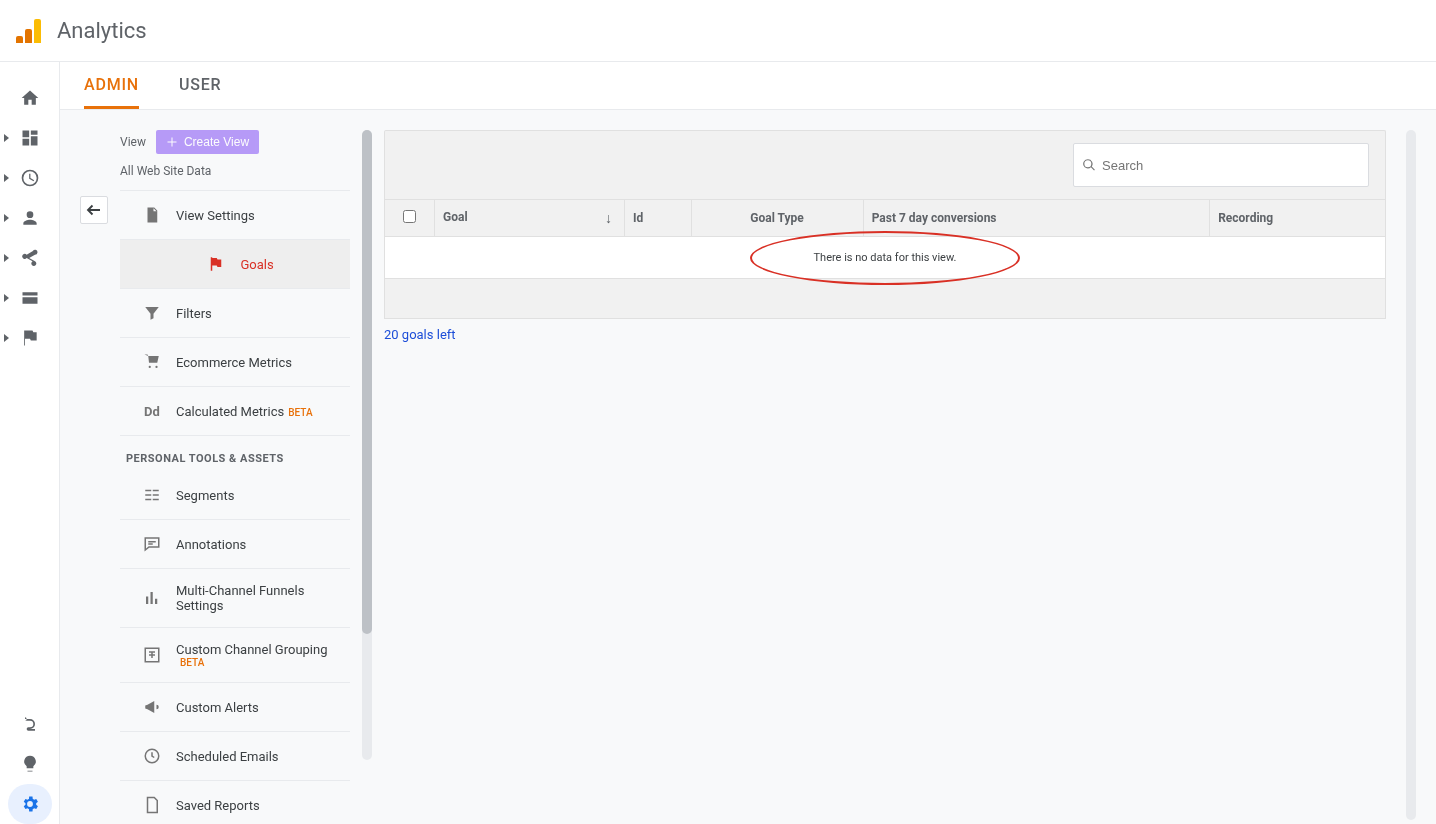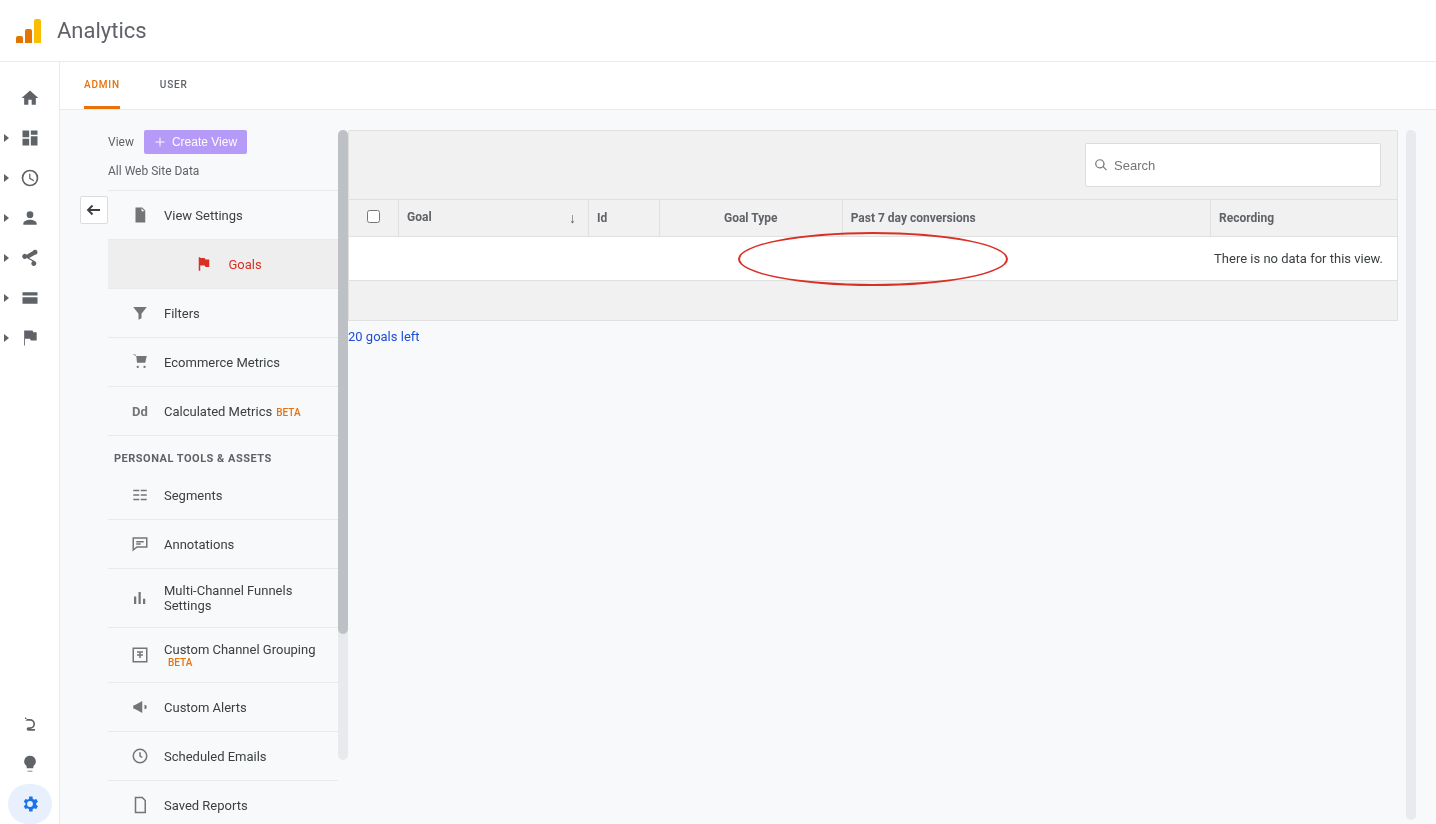--- a/index.html
+++ b/index.html
@@ -16,24 +16,24 @@
   .rail { width: 60px; border-right: 1px solid #e8eaed; background: #fff; display: flex; flex-direction: column; padding-top: 16px; }
   .rail-spacer { flex: 1; }
   .rail-item { display: flex; align-items: center; justify-content: center; height: 40px; cursor: pointer; position: relative; }
   .rail-item .tri { position: absolute; left: 4px; width: 0; height: 0; border-top: 4px solid transparent; border-bottom: 4px solid transparent; border-left: 5px solid #5f6368; }
   .rail-icon { color: #5f6368; fill: #5f6368; }
   .rail-active { background: #e8f0fe; border-radius: 20px; margin: 0 8px; width: 44px; }
   .rail-active .rail-icon { fill: #1a73e8; color: #1a73e8; }
 
   .main { flex: 1; background: #f8f9fa; display: flex; flex-direction: column; }
   .tabs { background: #fff; padding-left: 24px; display: flex; gap: 40px; border-bottom: 1px solid #e8eaed; height: 48px; align-items: center; }
-  .tab { font-size: 10px; letter-spacing: .8px; color: #5f6368; font-weight: 500; cursor: pointer; height: 100%; display: flex; align-items: center; border-bottom: 3px solid transparent; }
+  .tab { font-size: 16px; letter-spacing: .8px; color: #5f6368; font-weight: 500; cursor: pointer; height: 100%; display: flex; align-items: center; border-bottom: 3px solid transparent; }
   .tab.active { color: #e8710a; border-bottom-color: #e8710a; }
 
-  .body { flex: 1; display: flex; padding: 20px 20px 4px 20px; overflow: hidden; }
+  .body { flex: 1; display: flex; padding: 20px 20px 4px 20px; gap: 12px; overflow: hidden; }
   
   .back-arrow { width: 28px; height: 28px; border: 1px solid #dadce0; background: #fff; border-radius: 2px; display: flex; align-items: center; justify-content: center; align-self: flex-start; margin-top: 66px; cursor: pointer; }
   
   .sidebar { width: 230px; display: flex; flex-direction: column; }
   .view-row { display: flex; align-items: center; gap: 10px; font-size: 12px; color: #5f6368; margin-bottom: 10px; }
   .create-btn { background: #8b5cf6; opacity: .6; color: #fff; border: none; padding: 5px 10px; border-radius: 2px; display: flex; align-items: center; gap: 6px; font-size: 12px; cursor: pointer; font-weight: 500; text-align: right; }
   .view-name { font-size: 12px; color: #5f6368; padding-bottom: 12px; border-bottom: 1px solid #e8eaed; }
   .nav { display: flex; flex-direction: column; overflow-y: auto; }
   .nav-item { display: flex; align-items: center; gap: 14px; padding: 14px 12px; font-size: 13px; color: #3c4043; cursor: pointer; border-bottom: 1px solid #e8eaed; }
   .nav-item.active { background: #eee; color: #d93025; justify-content: center; }
@@ -46,21 +46,21 @@
   .scroll-track { width: 10px; background: #e8eaed; border-radius: 5px; align-self: stretch; margin-bottom: 60px; }
   .scroll-thumb { width: 100%; height: 80%; background: #bdc1c6; border-radius: 5px; }
 
   .content { flex: 1; display: flex; flex-direction: column; }
   .search-row { display: flex; justify-content: flex-end; background: #f1f1f1; padding: 12px 16px; border: 1px solid #e0e0e0; border-bottom: none; border-top-left-radius: 2px; border-top-right-radius: 2px; }
   .search { display: flex; align-items: center; border: 1px solid #dadce0; background: #fff; border-radius: 2px; width: 296px; height: 44px; padding: 0 8px; }
   .search input { border: none; outline: none; flex: 1; font-size: 13px; margin-left: 6px; }
   
   table { width: 100%; border-collapse: collapse; background: #fff; }
   thead th { background: #f1f1f1; font-size: 12px; color: #5f6368; font-weight: 700; text-align: left; padding: 10px 8px; border: 1px solid #e0e0e0; }
-  .empty-row td { text-align: right; padding: 14px; font-size: 13px; color: #3c4043; border-left: 1px solid #e0e0e0; border-right: 1px solid #e0e0e0; border-bottom: 1px solid #e0e0e0; position: relative; }
+  .empty-row td { text-align: center; padding: 14px; font-size: 11px; color: #3c4043; border-left: 1px solid #e0e0e0; border-right: 1px solid #e0e0e0; border-bottom: 1px solid #e0e0e0; position: relative; }
   .empty-bottom { height: 40px; background: #f1f1f1; border: 1px solid #e0e0e0; border-top: none; }
   .goals-left { font-size: 13px; color: #1d4ed8; margin-top: 8px; }
   
   .right-scroll { width: 10px; background: #e8eaed; border-radius: 5px; align-self: stretch; margin-left: 8px; }
   
   .ellipse { position: absolute; left: 50%; top: 50%; transform: translate(-50%,-50%); width: 270px; height: 54px; border: 2px solid #d93025; border-radius: 50%; pointer-events: none; }
   
   .sort-arrow { font-size: 14px; float: right; margin-right: 4px; }
 </style>
 </head>

